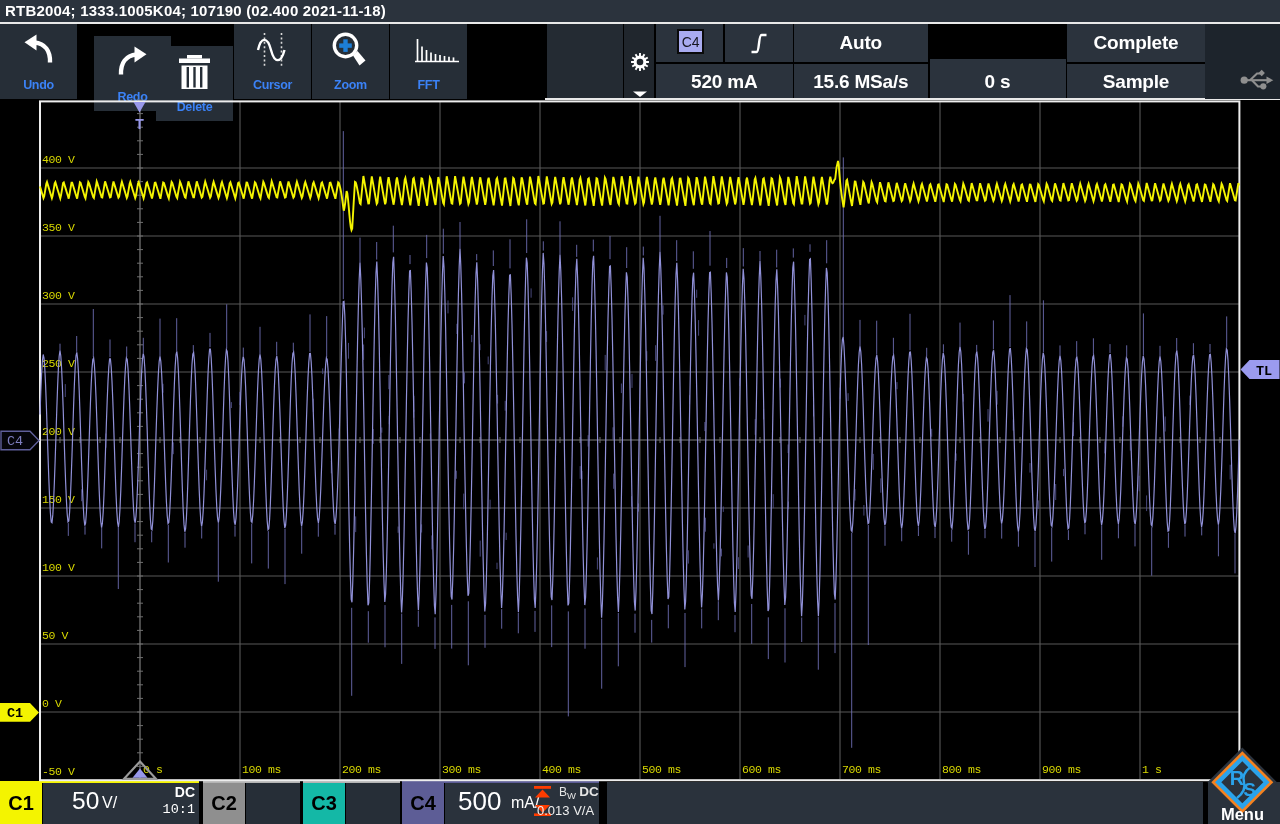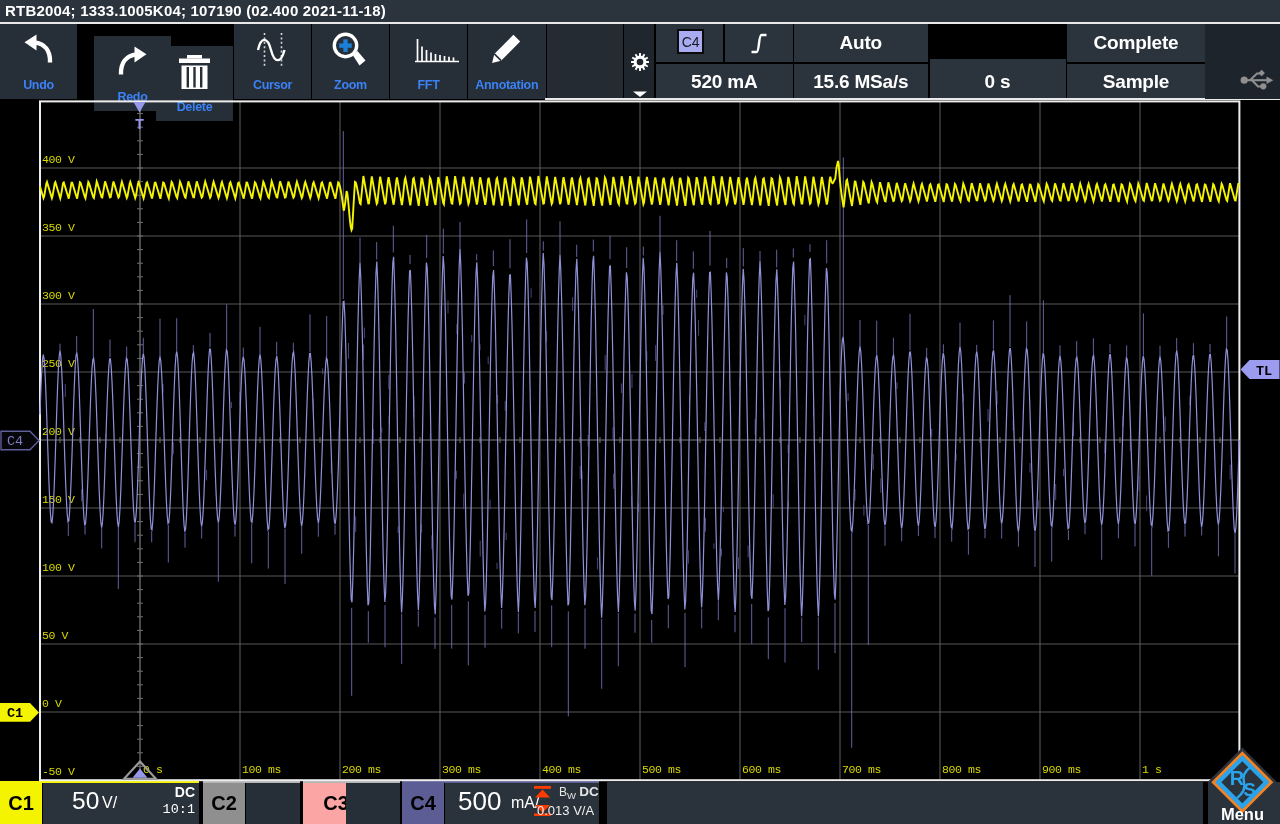--- a/index.html
+++ b/index.html
@@ -88,30 +88,20 @@
         <line x1="41" y1="37" x2="41" y2="28.5"></line>
         <line x1="45.5" y1="37" x2="45.5" y2="30"></line>
         <line x1="50" y1="37" x2="50" y2="31"></line>
         <line x1="54.5" y1="37" x2="54.5" y2="32"></line>
         <line x1="59" y1="37" x2="59" y2="32.8"></line>
         <line x1="63.5" y1="37" x2="63.5" y2="33.4"></line>
       </g>
     </svg>
     <div class="blab">FFT</div>
   </div>
-  <div class="abs btn" style="left:468px;width:77.5px;">
-    <svg class="abs" style="left:0;top:0;" width="77" height="75" viewBox="0 0 77 75">
-      <g transform="rotate(-45 38 26)">
-        <rect x="27" y="20.5" width="27" height="9.6" fill="#fff"></rect>
-        <path d="M27 20.5 L27 30.1 L19 25.3 Z" fill="#fff"></path>
-        <line x1="27" y1="20.5" x2="27" y2="30.1" stroke="#262e37" stroke-width="1.6"></line>
-      </g>
-    </svg>
-    <div class="blab">Annotation</div>
-  </div>
   <div class="abs btn" style="left:546.5px;width:76.5px;background:#242b33;"></div>
   <div class="abs btn" style="left:624px;width:30px;background:#20262d;">
     <svg class="abs" style="left:0;top:0;" width="30" height="75" viewBox="624 24 30 75">
       <path d="M648.95 61.06 L648.95 62.94 L646.22 62.99 L645.88 64.26 L648.22 65.66 L647.28 67.29 L644.90 65.96 L643.96 66.90 L645.29 69.28 L643.66 70.22 L642.26 67.88 L640.99 68.22 L640.94 70.95 L639.06 70.95 L639.01 68.22 L637.74 67.88 L636.34 70.22 L634.71 69.28 L636.04 66.90 L635.10 65.96 L632.72 67.29 L631.78 65.66 L634.12 64.26 L633.78 62.99 L631.05 62.94 L631.05 61.06 L633.78 61.01 L634.12 59.74 L631.78 58.34 L632.72 56.71 L635.10 58.04 L636.04 57.10 L634.71 54.72 L636.34 53.78 L637.74 56.12 L639.01 55.78 L639.06 53.05 L640.94 53.05 L640.99 55.78 L642.26 56.12 L643.66 53.78 L645.29 54.72 L643.96 57.10 L644.90 58.04 L647.28 56.71 L648.22 58.34 L645.88 59.74 L646.22 61.01 Z" fill="#fff"></path>
       <circle cx="640" cy="62" r="3.3" fill="#20262d"></circle>
       <path d="M633 91.5 L647 91.5 L640 97 Z" fill="#fff"></path>
     </svg>
   </div>
 
   <div class="abs cell r1" style="left:656px;width:67px;">
@@ -150,21 +140,21 @@
   <div class="abs chcell" style="left:43px;width:156px;">
     <span class="abs" style="left:29px;top:4px;font-size:24.5px;color:#fff;">50</span>
     <span class="abs" style="left:59px;top:11px;font-size:16px;color:#fff;">V/</span>
     <span class="abs" style="right:4px;top:1px;font-size:14px;font-weight:bold;color:#fff;">DC</span>
     <span class="abs" style="right:4px;top:19px;font-size:13.5px;color:#fff;font-family:Liberation Mono, monospace;">10:1</span>
   </div>
   <div class="abs topb" style="left:203px;width:97px;background:#b4b4b4;"></div>
   <div class="abs chlab" style="left:203px;width:42px;background:#8f8f8f;">C2</div>
   <div class="abs chcell" style="left:246px;width:54px;background:#262e37;"></div>
   <div class="abs topb" style="left:303px;width:97px;background:#b4b4b4;"></div>
-  <div class="abs chlab" style="left:303px;width:42px;background:#fca5a5;padding-left:12px;">C3</div>
+  <div class="abs chlab" style="left:303px;width:42px;background:#14b8a6;">C3</div>
   <div class="abs chcell" style="left:346px;width:54px;background:#262e37;"></div>
   <div class="abs topb" style="left:402px;width:197px;background:#5d5d96;"></div>
   <div class="abs chlab" style="left:402px;width:42px;background:#5d5d96;">C4</div>
   <div class="abs chcell" style="left:445px;width:154px;">
     <span class="abs" style="left:13px;top:3px;font-size:26px;color:#fff;">500</span>
     <span class="abs" style="left:66px;top:11px;font-size:16px;color:#fff;">mA/</span>
     <svg class="abs" style="left:89px;top:3px;" width="17" height="30" viewBox="0 0 17 30">
       <g fill="#ff3c00">
         <rect x="0" y="0" width="17" height="2.8"></rect>
         <path d="M8.5 3.6 L16 11.5 L1 11.5 Z"></path>

